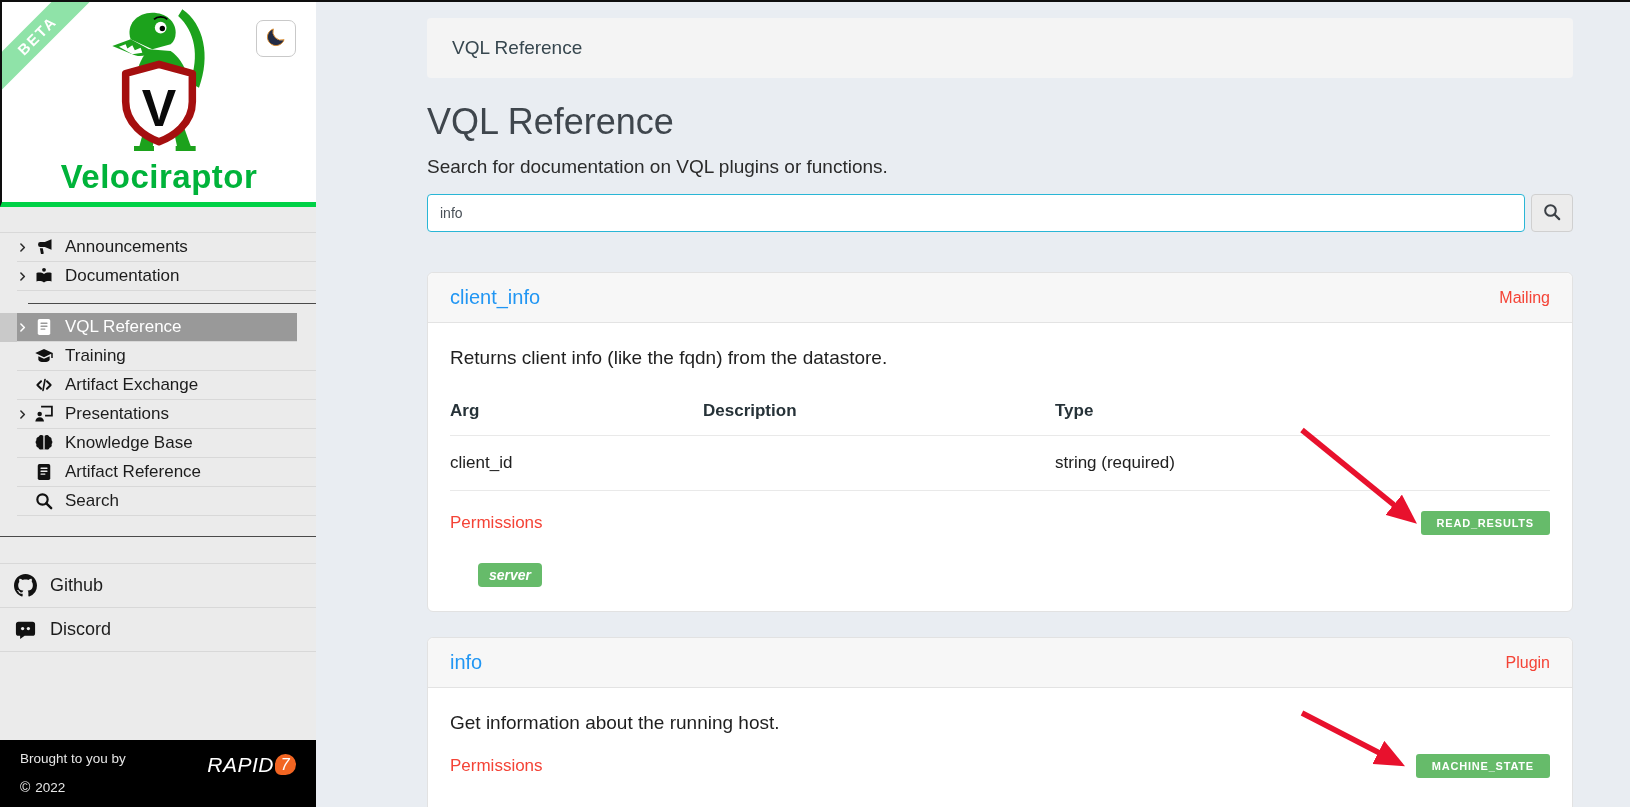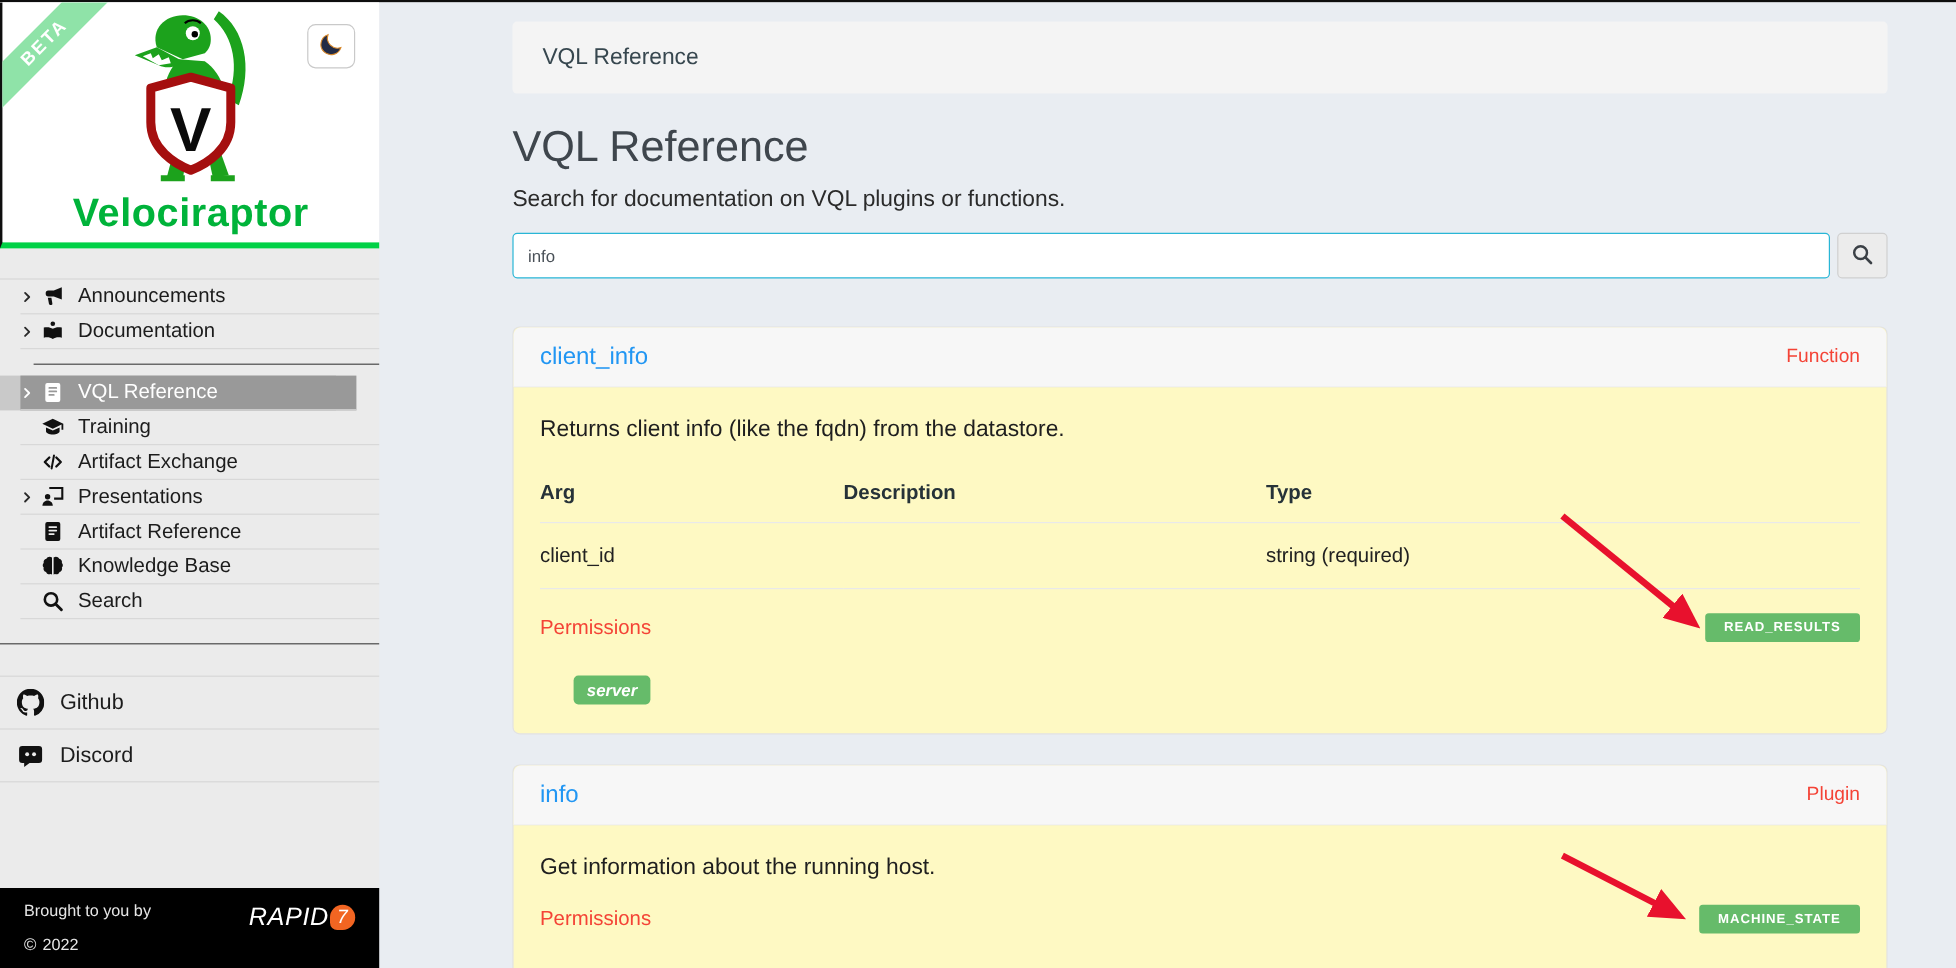--- a/index.html
+++ b/index.html
@@ -55,21 +55,21 @@
   .topbar { height:60px; background:#f4f4f4; border-radius:4px; display:flex; align-items:center;
             padding:0 25px; font-size:19px; color:#37474f; }
   h1.pg { font-size:36px; font-weight:400; color:#3f464d; margin:23px 0 13px; }
   .subtitle { font-size:19px; color:#2b2b2b; margin-bottom:16px; }
   .search-row { display:flex; gap:6px; margin-bottom:40px; }
   .search-input { flex:1; height:38px; border:1px solid #29b6d6; border-radius:4px; padding:0 12px;
                   font-size:14px; color:#495057; background:#fff; outline:none; font-family:inherit; }
   .search-btn { width:42px; height:38px; background:#ececec; border:1px solid #d0d0d0; border-radius:4px;
                 display:flex; align-items:center; justify-content:center; cursor:pointer; }
 
-  .card { background:#fef9c3; border:1px solid #e2e2e2; border-radius:6px; margin-bottom:25px; }
+  .card { background:#ffffff; border:1px solid #e2e2e2; border-radius:6px; margin-bottom:25px; }
   .card-h { display:flex; justify-content:space-between; align-items:center; padding:13px 22px;
             background:#f7f7f7; border-bottom:1px solid #e3e3e3; border-radius:6px 6px 0 0; }
   .card-title { font-size:20px; color:#2196f3; cursor:pointer; }
   .card-kind { font-size:16px; color:#f44336; }
   .card-b { padding:20px 22px 24px; }
   .desc { font-size:19px; color:#1f1f1f; margin:4px 0 26px; }
   table.args { width:100%; border-collapse:collapse; font-size:17px; color:#212121; }
   table.args th { text-align:left; font-weight:bold; color:#263238; padding:6px 0 14px;
                   border-bottom:1px solid #e9e9e9; }
   table.args td { padding:17px 0; border-bottom:1px solid #e9e9e9; }
@@ -248,33 +248,33 @@
             <svg>
               <use href="#i-presentation"></use>
             </svg>
           </span>
         <span>Presentations</span>
       </div>
       <div class="nav-item">
         <span class="chev"></span>
         <span class="icn">
             <svg>
+              <use href="#i-brain"></use>
+            </svg>
+          </span>
+        <span>Knowledge Base</span>
+      </div>
+      <div class="nav-item">
+        <span class="chev"></span>
+        <span class="icn">
+            <svg>
               <use href="#i-journal"></use>
             </svg>
           </span>
         <span>Artifact Reference</span>
-      </div>
-      <div class="nav-item">
-        <span class="chev"></span>
-        <span class="icn">
-            <svg>
-              <use href="#i-brain"></use>
-            </svg>
-          </span>
-        <span>Knowledge Base</span>
       </div>
       <div class="nav-item">
         <span class="chev"></span>
         <span class="icn">
             <svg>
               <use href="#i-search"></use>
             </svg>
           </span>
         <span>Search</span>
       </div>
@@ -332,21 +332,21 @@
               <circle cx="10.2" cy="10.2" r="6.4" fill="none" stroke="#3b4046" stroke-width="2.4"></circle>
               <path d="M15 15l5.6 5.6" stroke="#3b4046" stroke-width="2.7" stroke-linecap="round"></path>
             </svg>
         </span>
       </button>
     </div>
 
     <section class="card">
       <div class="card-h">
         <span class="card-title">client_info</span>
-        <span class="card-kind">Function</span>
+        <span class="card-kind">Mailing</span>
       </div>
       <div class="card-b">
         <p class="desc">Returns client info (like the fqdn) from the datastore.</p>
         <table class="args">
           <thead>
             <tr>
               <th class="c1">Arg</th>
               <th class="c2">Description</th>
               <th class="c3">Type</th>
             </tr>

